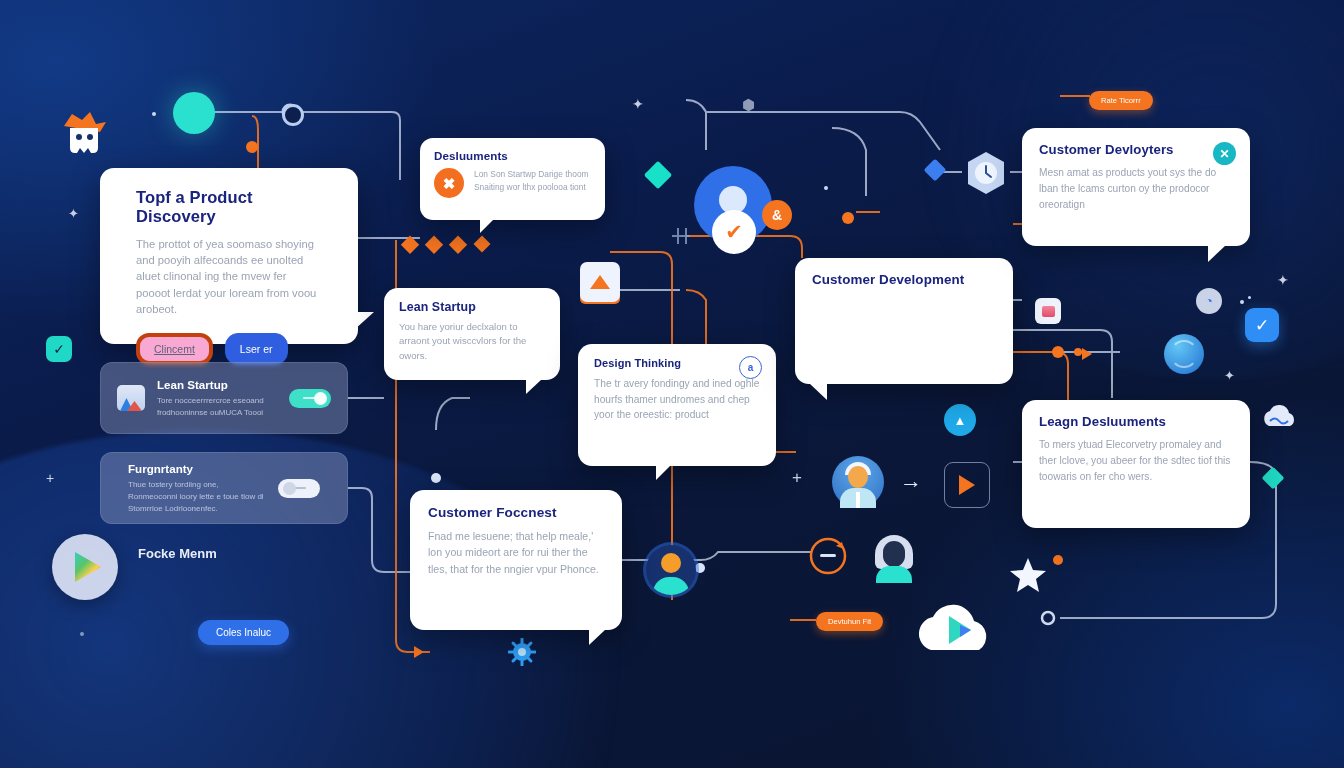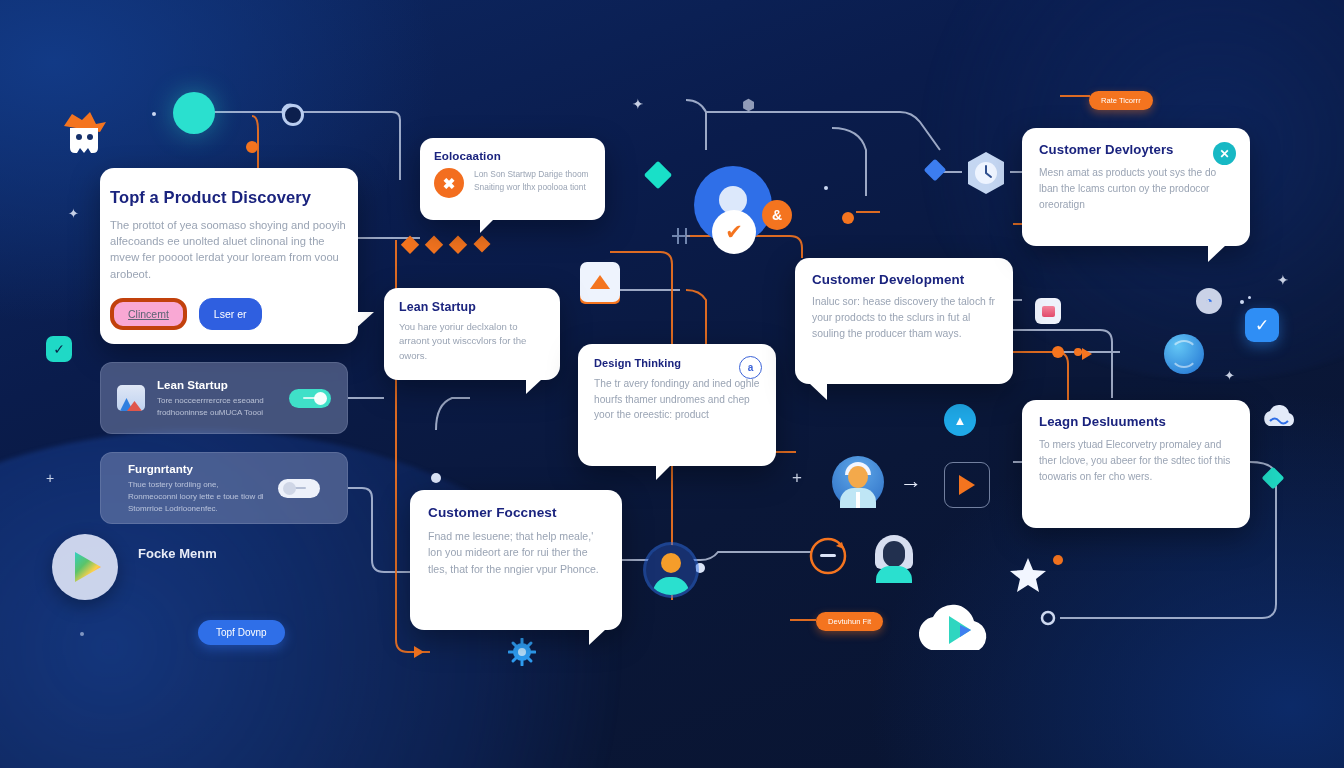--- a/index.html
+++ b/index.html
@@ -35,21 +35,21 @@
   }
   .bubble .title{
     color:#1a237e;font-weight:bold;letter-spacing:.1px;margin:0 0 8px 0;
   }
   .bubble .body{
     color:#9aa4b4;line-height:1.45;margin:0;
   }
   .tail{position:absolute;width:0;height:0;}
 
   
-  #card-product-discovery{left:100px;top:168px;width:258px;height:176px;padding:20px 10px;}
+  #card-product-discovery{left:100px;top:168px;width:258px;height:176px;padding:20px 36px;}
   #card-product-discovery .title{font-size:16.5px;margin-bottom:10px;}
   #card-product-discovery .body{font-size:11.2px;}
   #card-product-discovery .tail{
     right:-16px;bottom:14px;
     border-top:18px solid #fff;border-right:20px solid transparent;}
 
   .btnrow{display:flex;gap:12px;margin-top:16px;}
   .btn{
     font-size:10.5px;border-radius:13px;padding:6px 14px;box-sizing:border-box;
     display:inline-flex;align-items:center;justify-content:center;cursor:pointer;
@@ -460,21 +460,21 @@
     <p class="title">Topf a Product Discovery</p>
     <p class="body">The prottot of yea soomaso shoying and pooyih alfecoands ee unolted aluet clinonal ing the mvew fer poooot lerdat your loream from voou arobeot.</p>
     <div class="btnrow">
       <span class="btn ghost">Clincemt</span>
       <span class="btn solid">Lser er</span>
     </div>
     <span class="tail"></span>
   </div>
 
   <div class="bubble" id="card-exploration">
-    <p class="title">Eolocaation</p>
+    <p class="title">Desluuments</p>
     <div class="expl-row">
       <span class="expl-icon">✖</span>
       <p class="body">Lon Son Startwp Darige thoom Snaiting wor lthx poolooa tiont</p>
     </div>
     <span class="tail"></span>
   </div>
 
   <div class="bubble" id="card-lean-startup">
     <p class="title">Lean Startup</p>
     <p class="body">You hare yoriur declxalon to arraont yout wisccvlors for the owors.</p>
@@ -489,21 +489,20 @@
   </div>
 
   <div class="bubble" id="card-customer-focus">
     <p class="title">Customer Foccnest</p>
     <p class="body">Fnad me lesuene; that help meale,' lon you mideort are for rui ther the tles, that for the nngier vpur Phonce.</p>
     <span class="tail"></span>
   </div>
 
   <div class="bubble" id="card-customer-development">
     <p class="title">Customer Development</p>
-    <p class="body">Inaluc sor: hease discovery the taloch fr your prodocts to the sclurs in fut al souling the producer tham ways.</p>
     <span class="tail"></span>
   </div>
 
   <div class="bubble" id="card-leagn-desluuments">
     <p class="title">Leagn Desluuments</p>
     <p class="body">To mers ytuad Elecorvetry promaley and ther lclove, you abeer for the sdtec tiof this toowaris on fer cho wers.</p>
   </div>
 
   <div class="bubble" id="card-customer-deployters">
     <p class="title">Customer Devloyters</p>
@@ -533,19 +532,19 @@
       <span class="dash"></span>
         <span class="knob"></span>
     </span>
   </div>
 
   <div id="feature-block">
     <span class="play-badge">
       <span class="play-tri"></span>
     </span>
     <p class="ftitle">Focke Menm</p>
-    <span id="feature-cta">Topf Dovnp</span>
+    <span id="feature-cta">Coles Inaluc</span>
   </div>
 
   <span class="pill" id="pill-top-right">Rate Ticorrr</span>
   <span class="pill" id="pill-bottom">Devtuhun Fit</span>
 
 </div>
 
 </body></html>

